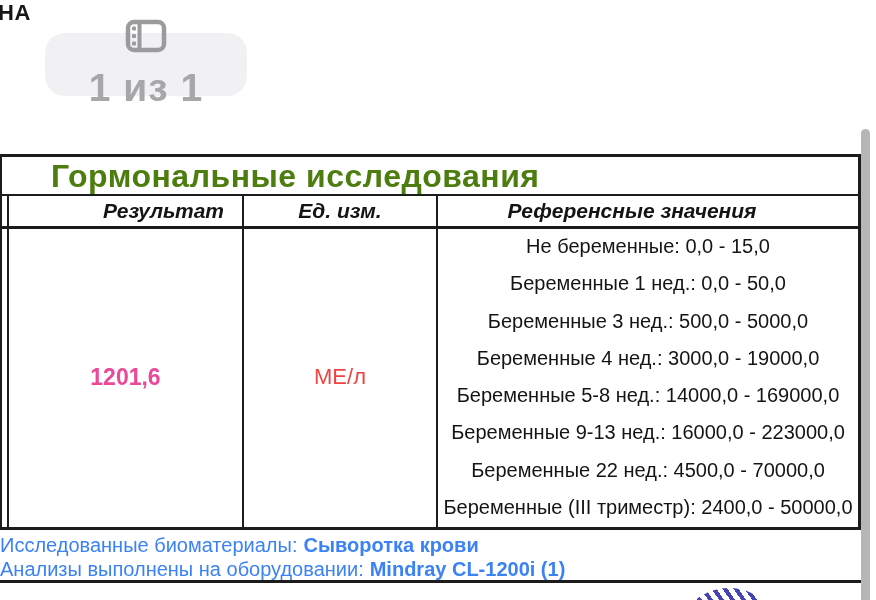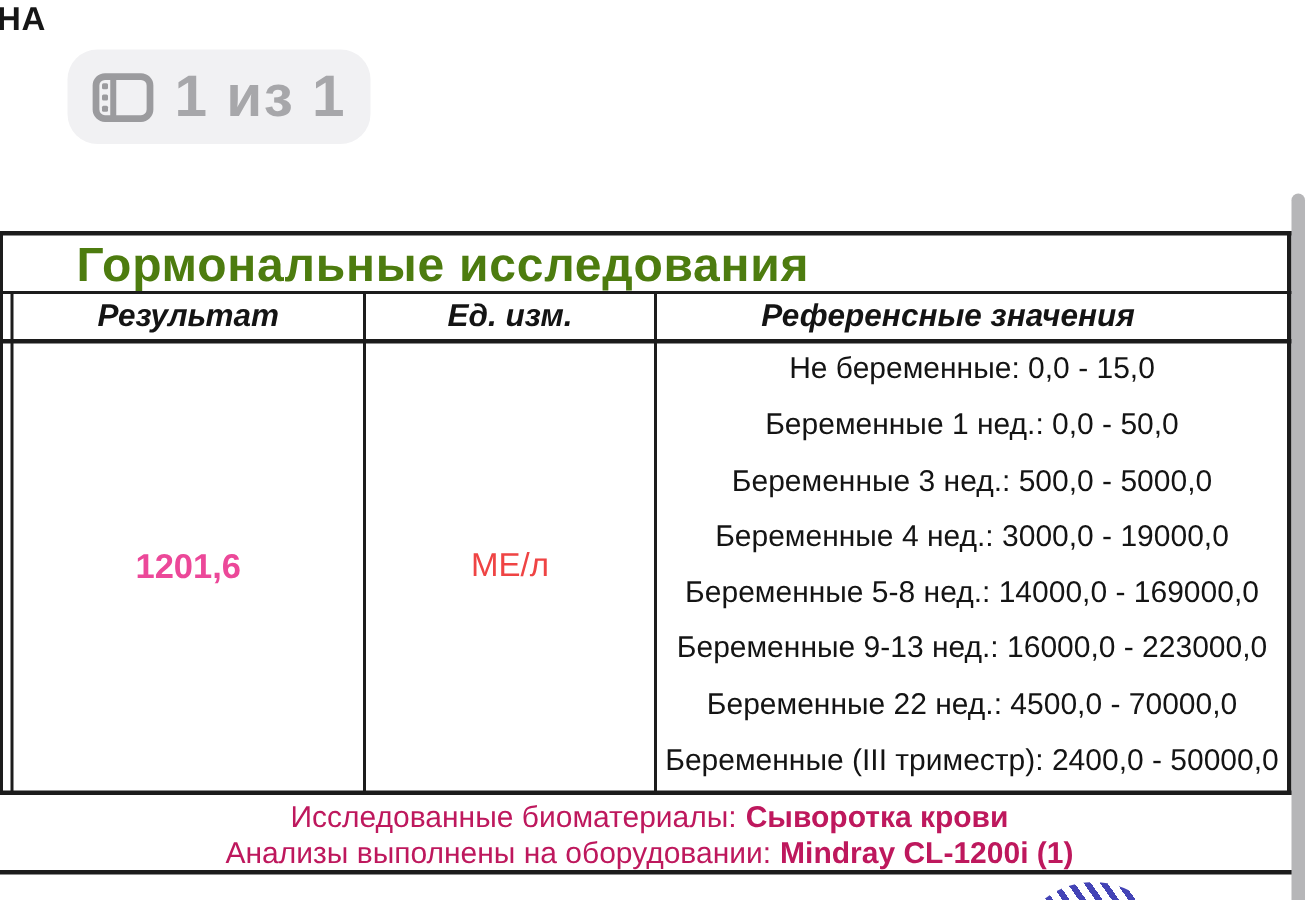--- a/index.html
+++ b/index.html
@@ -15,21 +15,21 @@
 
   
   .name-fragment{
     left:-2px;top:0px;
     font-size:22px;font-weight:bold;color:#161616;
     letter-spacing:0.5px;
   }
   .page-pill{
     left:45px;top:33px;width:202px;height:63px;
     background:#f1f1f3;border-radius:20px;
-    display:flex;align-items:center;justify-content:center;gap:13px;
+    display:flex;align-items:center;justify-content:center;gap:13px;flex-direction:column;
   }
   .pill-label{
     font-size:39px;font-weight:bold;color:#a7a7aa;letter-spacing:1px;
   }
 
   
   .hline{background:#1c1c1c;}
   .vline{background:#1c1c1c;}
   .rule-top{left:0;top:154px;width:862px;height:3px;}
   .rule-title-bottom{left:0;top:194px;width:862px;height:2px;}
@@ -47,21 +47,21 @@
     left:51px;top:159px;width:700px;height:35px;
     font-size:32px;font-weight:bold;letter-spacing:0.5px;
     line-height:35px;white-space:nowrap;color:#4d7c0f;
   }
   .hcell{
     top:196px;height:30px;
     display:flex;align-items:center;justify-content:center;
     font-size:21px;font-weight:bold;font-style:italic;color:#141414;
     white-space:nowrap;
   }
-  .hcell-result{left:9px;width:233px;}
+  .hcell-result{left:9px;width:233px;padding-left:38px;}
   .hcell-unit{left:244px;width:192px;}
   .hcell-ref{left:458px;width:348px;text-align:right;}
 
   .cell-result{
     left:9px;top:229px;width:233px;height:296px;
     display:flex;align-items:center;justify-content:center;
     font-size:23px;font-weight:bold;color:#ec4899;
   }
   .cell-unit{
     left:244px;top:229px;width:192px;height:296px;
@@ -71,21 +71,21 @@
   .cell-refs{
     left:438px;top:228px;width:420px;height:298px;
     display:flex;flex-direction:column;justify-content:space-around;
     text-align:center;font-size:20px;color:#141414;
   }
   .ref-line{white-space:nowrap;}
 
   
   .doc-footer{
     left:0;top:533px;width:866px;
-    text-align:center;font-size:20px;color:#be185d;
+    text-align:left;font-size:20px;color:#3b82f6;
   }
   .doc-footer .fline{height:24px;line-height:24px;white-space:nowrap;}
   .doc-footer .fvalue{font-weight:bold;margin-left:6px;}
 
   
   .stamp{
     left:676px;top:588px;width:106px;height:60px;
     border-radius:53px 53px 0 0;
     background:repeating-linear-gradient(55deg,
       #2f2fae 0px, #2f2fae 4px,

